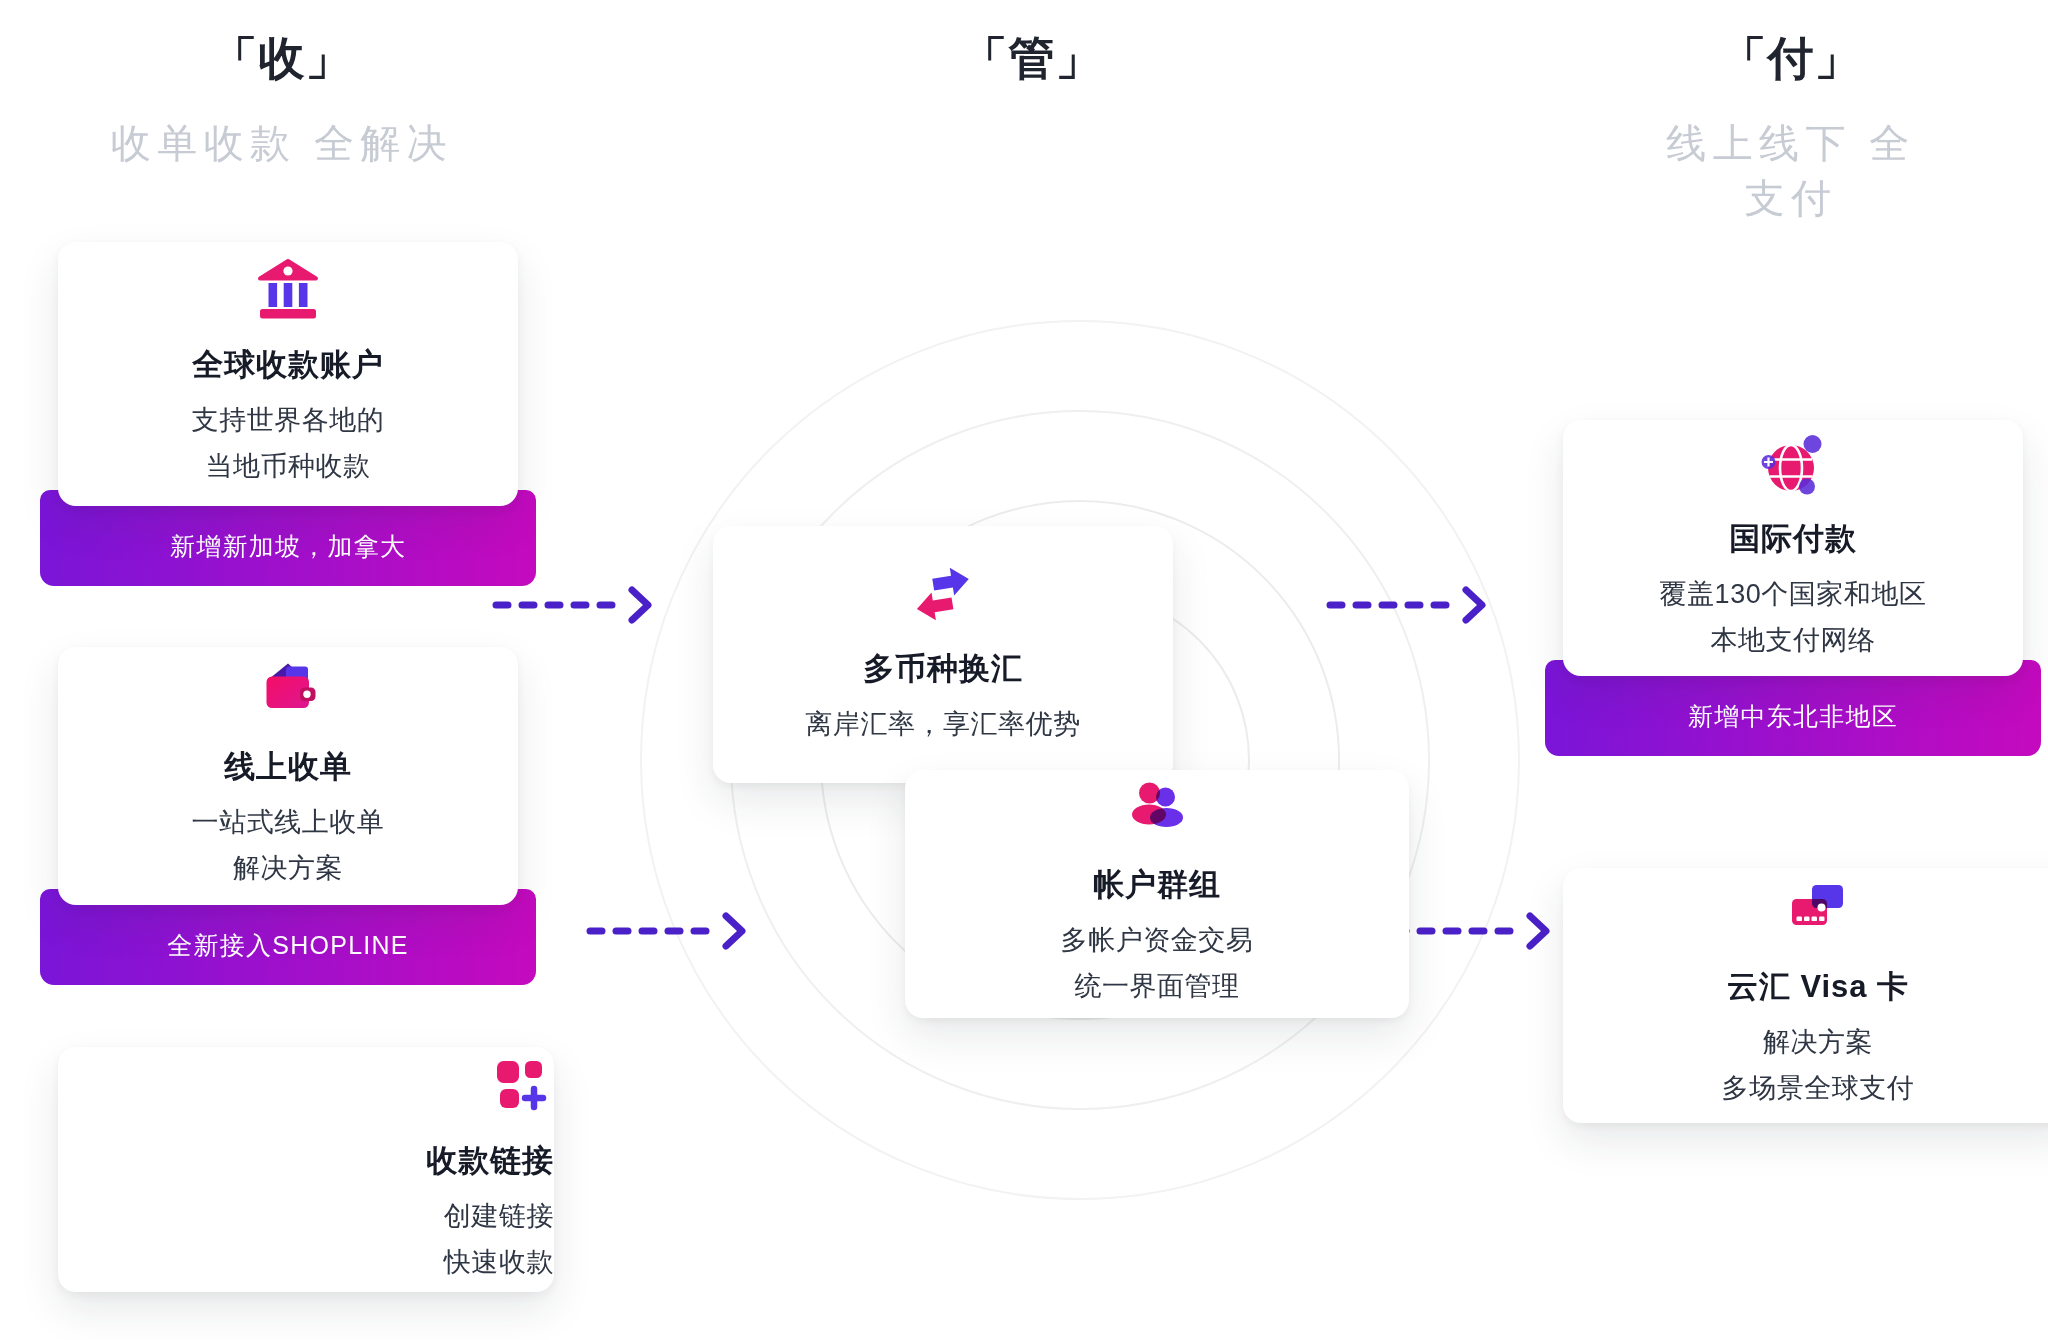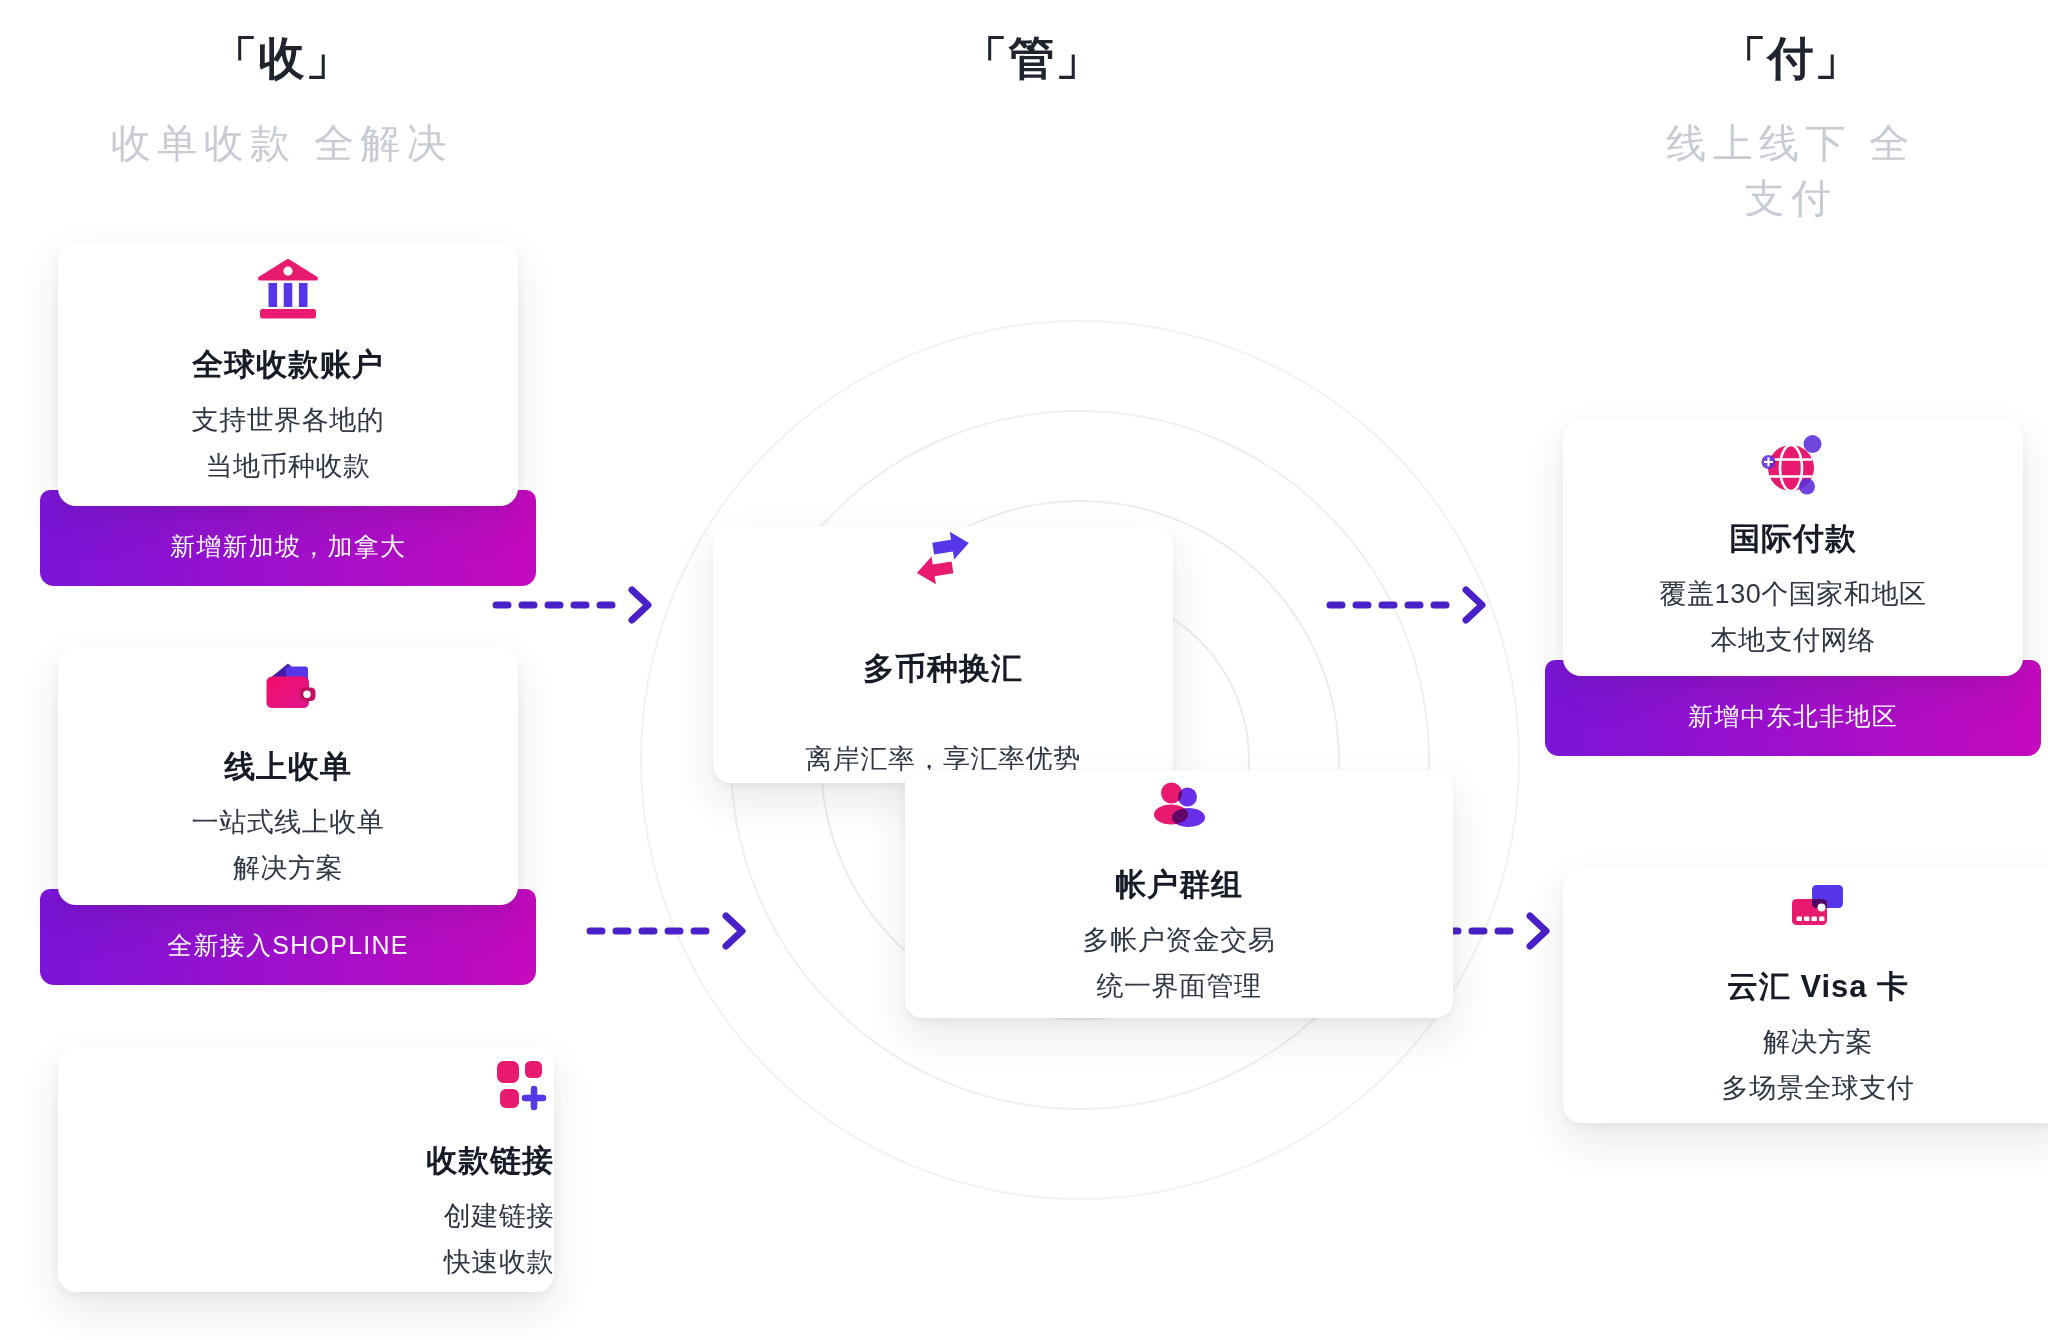--- a/index.html
+++ b/index.html
@@ -127,36 +127,36 @@
       <rect x="12" y="35" width="19" height="19" rx="6" fill="#E81A70"></rect>
       <path d="M46 35 v18 M37 44 h18" stroke="#5636E8" stroke-width="6.5" stroke-linecap="round"></path>
     </svg>
     <div class="card-title">收款链接</div>
     <div class="card-body">
       <span class="bl">创建链接</span>
       <span class="bl">快速收款</span>
     </div>
   </div>
 
-  <div class="card abs" style="left:713px;top:526px;width:460px;height:257px;z-index:3;justify-content:space-between;">
+  <div class="card abs" style="left:713px;top:526px;width:460px;height:257px;z-index:3;">
     <svg class="card-icon" viewBox="0 0 66 66">
       <g transform="rotate(-9 40 20)">
         <path d="M23 14 h19 v-8 l17 14 l-17 14 v-8 h-19 z" fill="#5636E8"></path>
       </g>
       <g transform="rotate(-9 26 46)" style="mix-blend-mode:multiply">
         <path d="M43 38 h-19 v-8 l-17 14 l17 14 v-8 h19 z" fill="#E81A70"></path>
       </g>
     </svg>
     <div class="card-title">多币种换汇</div>
     <div class="card-body">
       <span class="bl">离岸汇率，享汇率优势</span>
     </div>
   </div>
 
-  <div class="card abs" style="left:905px;top:770px;width:548px;height:248px;z-index:4;">
+  <div class="card abs" style="left:905px;top:770px;width:504px;height:248px;z-index:4;">
     <svg class="card-icon" viewBox="0 0 66 66">
       <g style="mix-blend-mode:multiply">
         <circle cx="41.5" cy="19" r="9.5" fill="#6A2FE8"></circle>
         <ellipse cx="42.5" cy="39.5" rx="16.5" ry="9.5" fill="#6A2FE8"></ellipse>
       </g>
       <g style="mix-blend-mode:multiply">
         <circle cx="25.5" cy="15" r="10.5" fill="#E81A70"></circle>
         <ellipse cx="25" cy="36.5" rx="17" ry="10" fill="#E81A70"></ellipse>
       </g>
     </svg>

